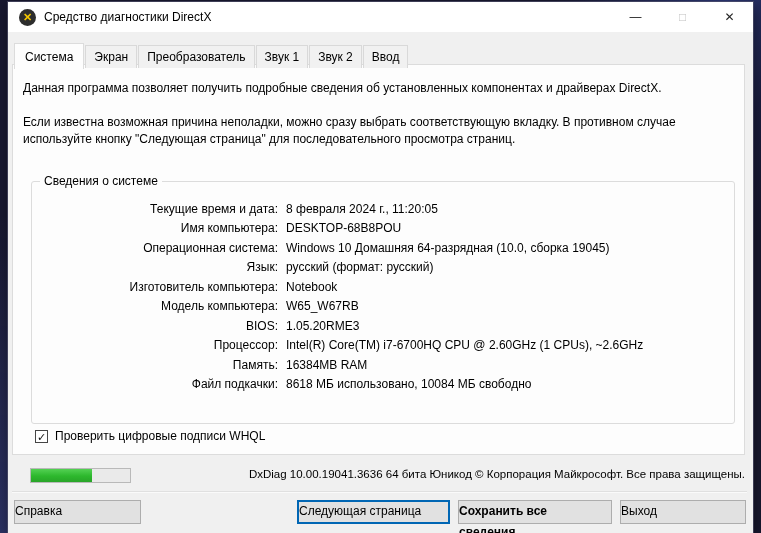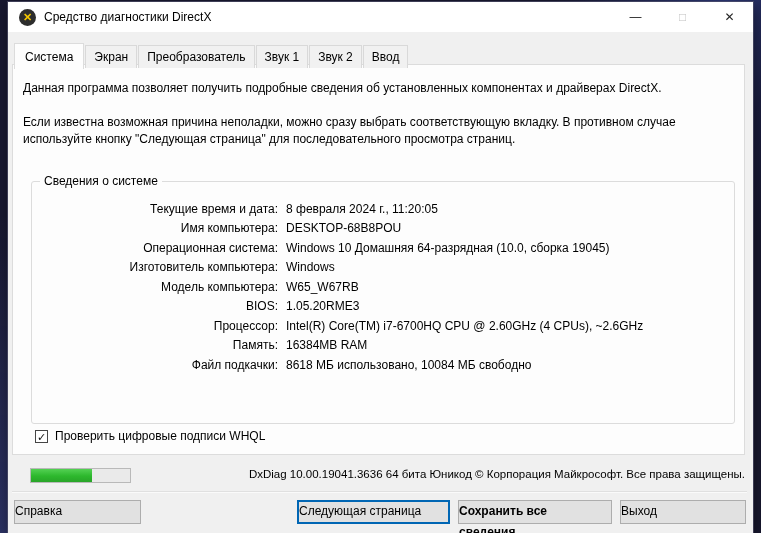--- a/index.html
+++ b/index.html
@@ -103,39 +103,43 @@
             <div class="inforow">
               <span class="lbl">Имя компьютера:</span>
               <span class="val">DESKTOP-68B8POU</span>
             </div>
 
             <div class="inforow">
               <span class="lbl">Операционная система:</span>
               <span class="val">Windows 10 Домашняя 64-разрядная (10.0, сборка 19045)</span>
             </div>
 
+            <div class="inforow">
+              <span class="lbl">Язык:</span>
+              <span class="val">русский (формат: русский)</span>
+            </div>
 
             <div class="inforow">
               <span class="lbl">Изготовитель компьютера:</span>
-              <span class="val">Windows</span>
+              <span class="val">Notebook</span>
             </div>
 
             <div class="inforow">
               <span class="lbl">Модель компьютера:</span>
               <span class="val">W65_W67RB</span>
             </div>
 
             <div class="inforow">
               <span class="lbl">BIOS:</span>
               <span class="val">1.05.20RME3</span>
             </div>
 
             <div class="inforow">
               <span class="lbl">Процессор:</span>
-              <span class="val">Intel(R) Core(TM) i7-6700HQ CPU @ 2.60GHz (4 CPUs), ~2.6GHz</span>
+              <span class="val">Intel(R) Core(TM) i7-6700HQ CPU @ 2.60GHz (1 CPUs), ~2.6GHz</span>
             </div>
 
             <div class="inforow">
               <span class="lbl">Память:</span>
               <span class="val">16384MB RAM</span>
             </div>
 
             <div class="inforow">
               <span class="lbl">Файл подкачки:</span>
               <span class="val">8618 МБ использовано, 10084 МБ свободно</span>

